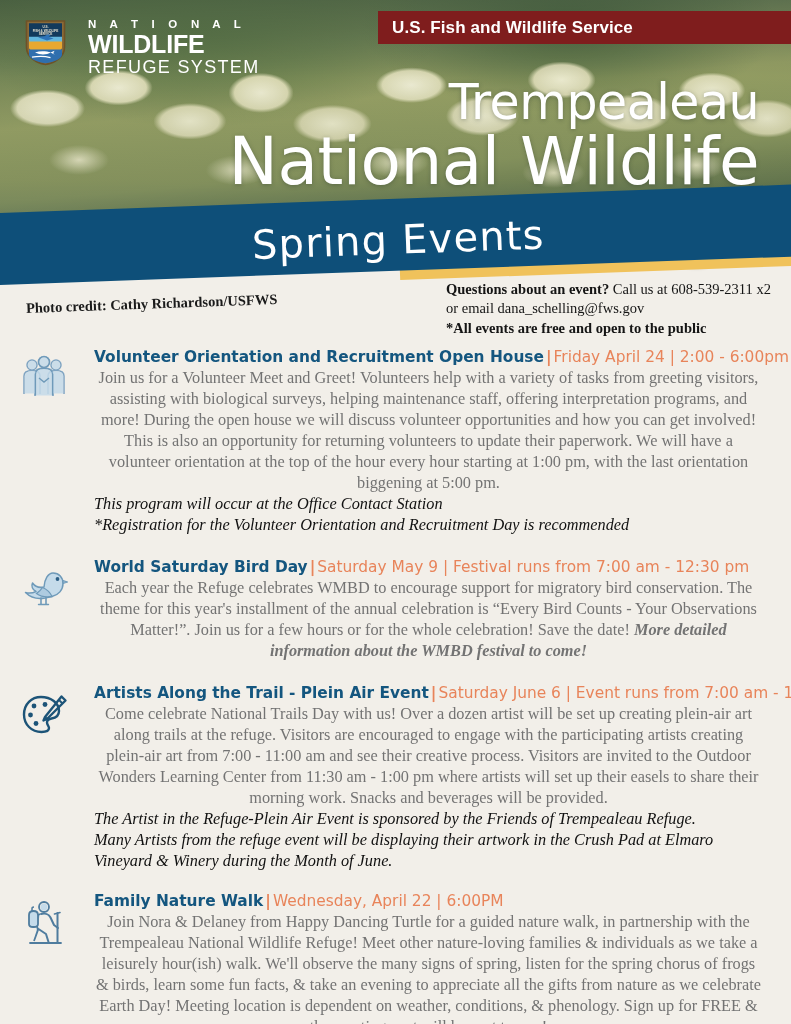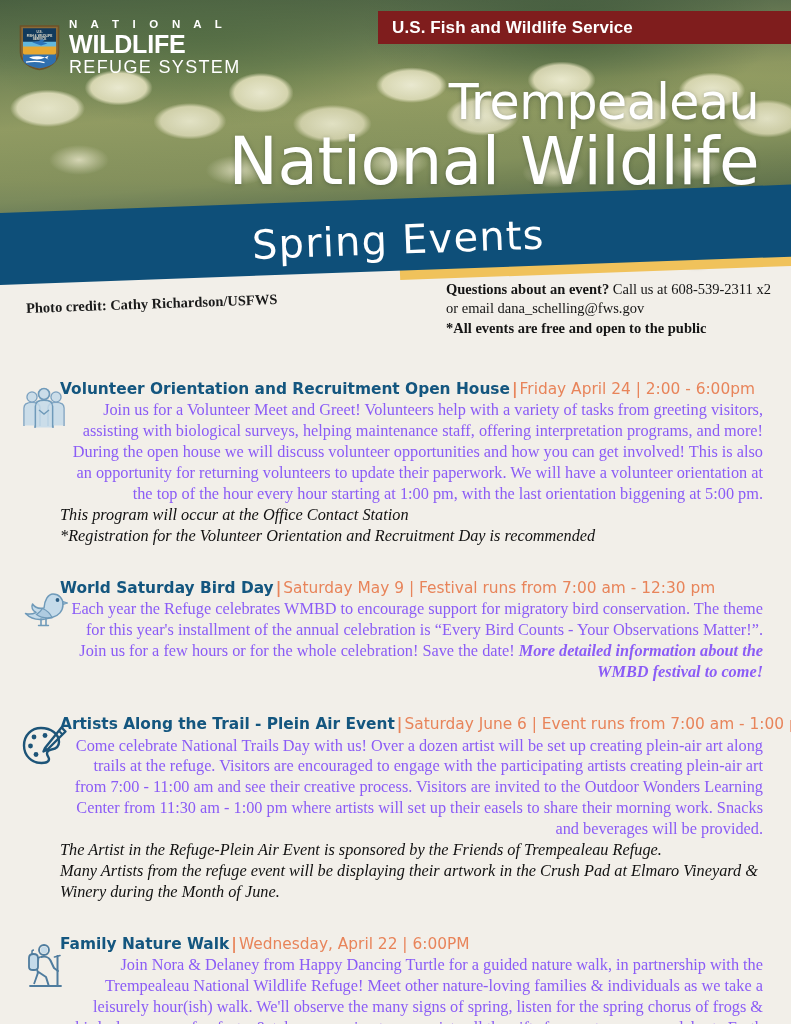--- a/index.html
+++ b/index.html
@@ -74,24 +74,24 @@
     font-family: "Liberation Sans", sans-serif;
     font-weight: bold;
     font-size: 17px;
     letter-spacing: 0.1px;
     margin-left: 14px;
   }
 
   
   .logo-block {
     position: absolute;
-    left: 19px; top: 19px;
+    left: 25px; top: 19px;
     display: flex;
-    align-items: center;
-    gap: 9px;
+    align-items: flex-start;
+    gap: 22px;
   }
   .shield {
     width: 41px; height: 47px;
     position: relative;
   }
   .logo-words {
     display: flex;
     flex-direction: column;
     line-height: 1;
     color: #ffffff;
@@ -194,25 +194,24 @@
 
   
   .events {
     position: absolute;
     left: 0;
     top: 348px;
     width: 791px;
   }
   .event {
     position: relative;
-    padding-left: 60px;
+    padding-left: 94px;
     padding-right: 28px;
     margin-bottom: 18px;
     min-height: 46px;
-    margin-top: 32px;
   }
   .event-icon {
     position: absolute;
     left: 19px;
     top: 6px;
     width: 50px;
     height: 52px;
   }
   .event-heading {
     font-family: "DejaVu Sans", sans-serif;
@@ -221,22 +220,22 @@
     margin-bottom: 1px;
     white-space: nowrap;
   }
   .ev-title { color: #14567f; font-weight: bold; }
   .ev-sep   { color: #e8845a; font-weight: bold; padding: 0 2px;}
   .ev-when  { color: #e8845a; font-weight: normal; }
   .event-body {
     font-family: "Liberation Serif", serif;
     font-size: 16.3px;
     line-height: 1.285;
-    color: #8b5cf6;
-    text-align: right;
+    color: #737373;
+    text-align: center;
   }
   .event-note {
     font-family: "Liberation Serif", serif;
     font-size: 16.3px;
     line-height: 1.285;
     color: #111111;
     font-style: italic;
     font-weight: normal;
   }
   .inline-note {

